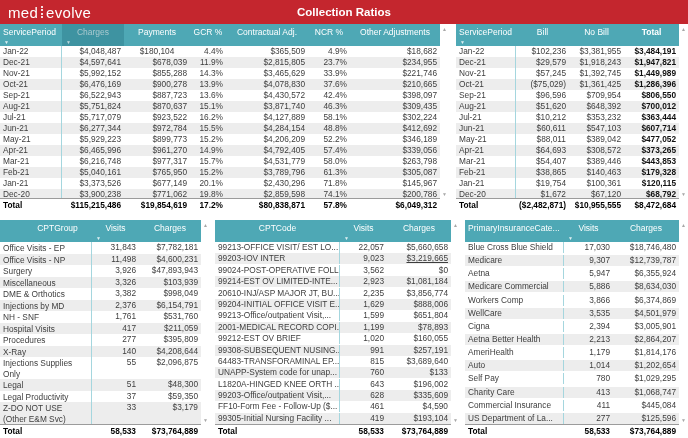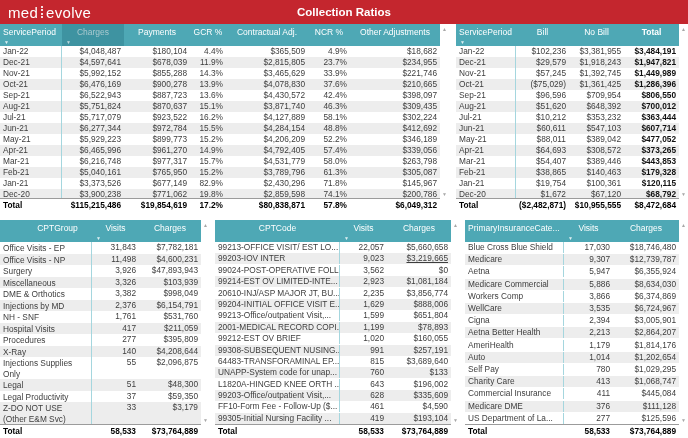--- a/index.html
+++ b/index.html
@@ -73,21 +73,21 @@
               <div class="hcell" style="width: 66px; text-align: center;"><span>Payments</span></div>
               <div class="hcell" style="width: 36px; text-align: center;"><span>GCR %</span></div>
               <div class="hcell" style="width: 82px; text-align: center;"><span>Contractual Adj.</span></div>
               <div class="hcell" style="width: 42px; text-align: center;"><span>NCR %</span></div>
               <div class="hcell" style="width: 90px; text-align: center;"><span>Other Adjustments</span></div>
             </div>
             <div class="tbody">
               <div class="trow">
                 <div class="tcell c0" style="width: 62px;">Jan-22</div>
                 <div class="tcell a-r" style="width: 62px;">$4,048,487</div>
-                <div class="tcell a-r" style="width: 66px;">$180,104</div>
+                <div class="tcell a-r" style="width: 66px; text-align: center;">$180,104</div>
                 <div class="tcell a-r" style="width: 36px;">4.4%</div>
                 <div class="tcell a-r" style="width: 82px;">$365,509</div>
                 <div class="tcell a-r" style="width: 42px;">4.9%</div>
                 <div class="tcell a-r" style="width: 90px;">$18,682</div>
               </div>
               <div class="trow">
                 <div class="tcell c0" style="width: 62px;">Dec-21</div>
                 <div class="tcell a-r" style="width: 62px;">$4,597,641</div>
                 <div class="tcell a-r" style="width: 66px;">$678,039</div>
                 <div class="tcell a-r" style="width: 36px;">11.9%</div>
@@ -182,21 +182,21 @@
                 <div class="tcell a-r" style="width: 66px;">$765,950</div>
                 <div class="tcell a-r" style="width: 36px;">15.2%</div>
                 <div class="tcell a-r" style="width: 82px;">$3,789,796</div>
                 <div class="tcell a-r" style="width: 42px;">61.3%</div>
                 <div class="tcell a-r" style="width: 90px;">$305,087</div>
               </div>
               <div class="trow">
                 <div class="tcell c0" style="width: 62px;">Jan-21</div>
                 <div class="tcell a-r" style="width: 62px;">$3,373,526</div>
                 <div class="tcell a-r" style="width: 66px;">$677,149</div>
-                <div class="tcell a-r" style="width: 36px;">82.9%</div>
+                <div class="tcell a-r" style="width: 36px;">20.1%</div>
                 <div class="tcell a-r" style="width: 82px;">$2,430,296</div>
                 <div class="tcell a-r" style="width: 42px;">71.8%</div>
                 <div class="tcell a-r" style="width: 90px;">$145,967</div>
               </div>
               <div class="trow">
                 <div class="tcell c0" style="width: 62px;">Dec-20</div>
                 <div class="tcell a-r" style="width: 62px;">$3,900,238</div>
                 <div class="tcell a-r" style="width: 66px;">$771,062</div>
                 <div class="tcell a-r" style="width: 36px;">19.8%</div>
                 <div class="tcell a-r" style="width: 82px;">$2,859,598</div>
@@ -550,21 +550,21 @@
                 <div class="tcell a-r" style="width: 66px;">$8,634,030</div>
               </div>
               <div class="trow">
                 <div class="tcell c0" style="width: 99px;">Workers Comp</div>
                 <div class="tcell a-r" style="width: 49px;">3,866</div>
                 <div class="tcell a-r" style="width: 66px;">$6,374,869</div>
               </div>
               <div class="trow">
                 <div class="tcell c0" style="width: 99px;">WellCare</div>
                 <div class="tcell a-r" style="width: 49px;">3,535</div>
-                <div class="tcell a-r" style="width: 66px;">$6,724,967</div>
+                <div class="tcell a-r" style="width: 66px;">$4,501,979</div>
               </div>
               <div class="trow">
                 <div class="tcell c0" style="width: 99px;">Cigna</div>
                 <div class="tcell a-r" style="width: 49px;">2,394</div>
                 <div class="tcell a-r" style="width: 66px;">$3,005,901</div>
               </div>
               <div class="trow">
                 <div class="tcell c0" style="width: 99px;">Aetna Better Health</div>
                 <div class="tcell a-r" style="width: 49px;">2,213</div>
                 <div class="tcell a-r" style="width: 66px;">$2,864,207</div>
@@ -586,25 +586,20 @@
               </div>
               <div class="trow">
                 <div class="tcell c0" style="width: 99px;">Charity Care</div>
                 <div class="tcell a-r" style="width: 49px;">413</div>
                 <div class="tcell a-r" style="width: 66px;">$1,068,747</div>
               </div>
               <div class="trow">
                 <div class="tcell c0" style="width: 99px;">Commercial Insurance</div>
                 <div class="tcell a-r" style="width: 49px;">411</div>
                 <div class="tcell a-r" style="width: 66px;">$445,084</div>
-              </div>
-              <div class="trow">
-                <div class="tcell c0" style="width: 99px;">Medicare DME</div>
-                <div class="tcell a-r" style="width: 49px;">376</div>
-                <div class="tcell a-r" style="width: 66px;">$111,128</div>
               </div>
               <div class="trow">
                 <div class="tcell c0" style="width: 99px;">US Department of La...</div>
                 <div class="tcell a-r" style="width: 49px;">277</div>
                 <div class="tcell a-r" style="width: 66px;">$125,596</div>
               </div>
             </div>
             <div class="total">
               <div class="tcell " style="width: 99px;">Total</div>
               <div class="tcell a-r" style="width: 49px;">58,533</div>

